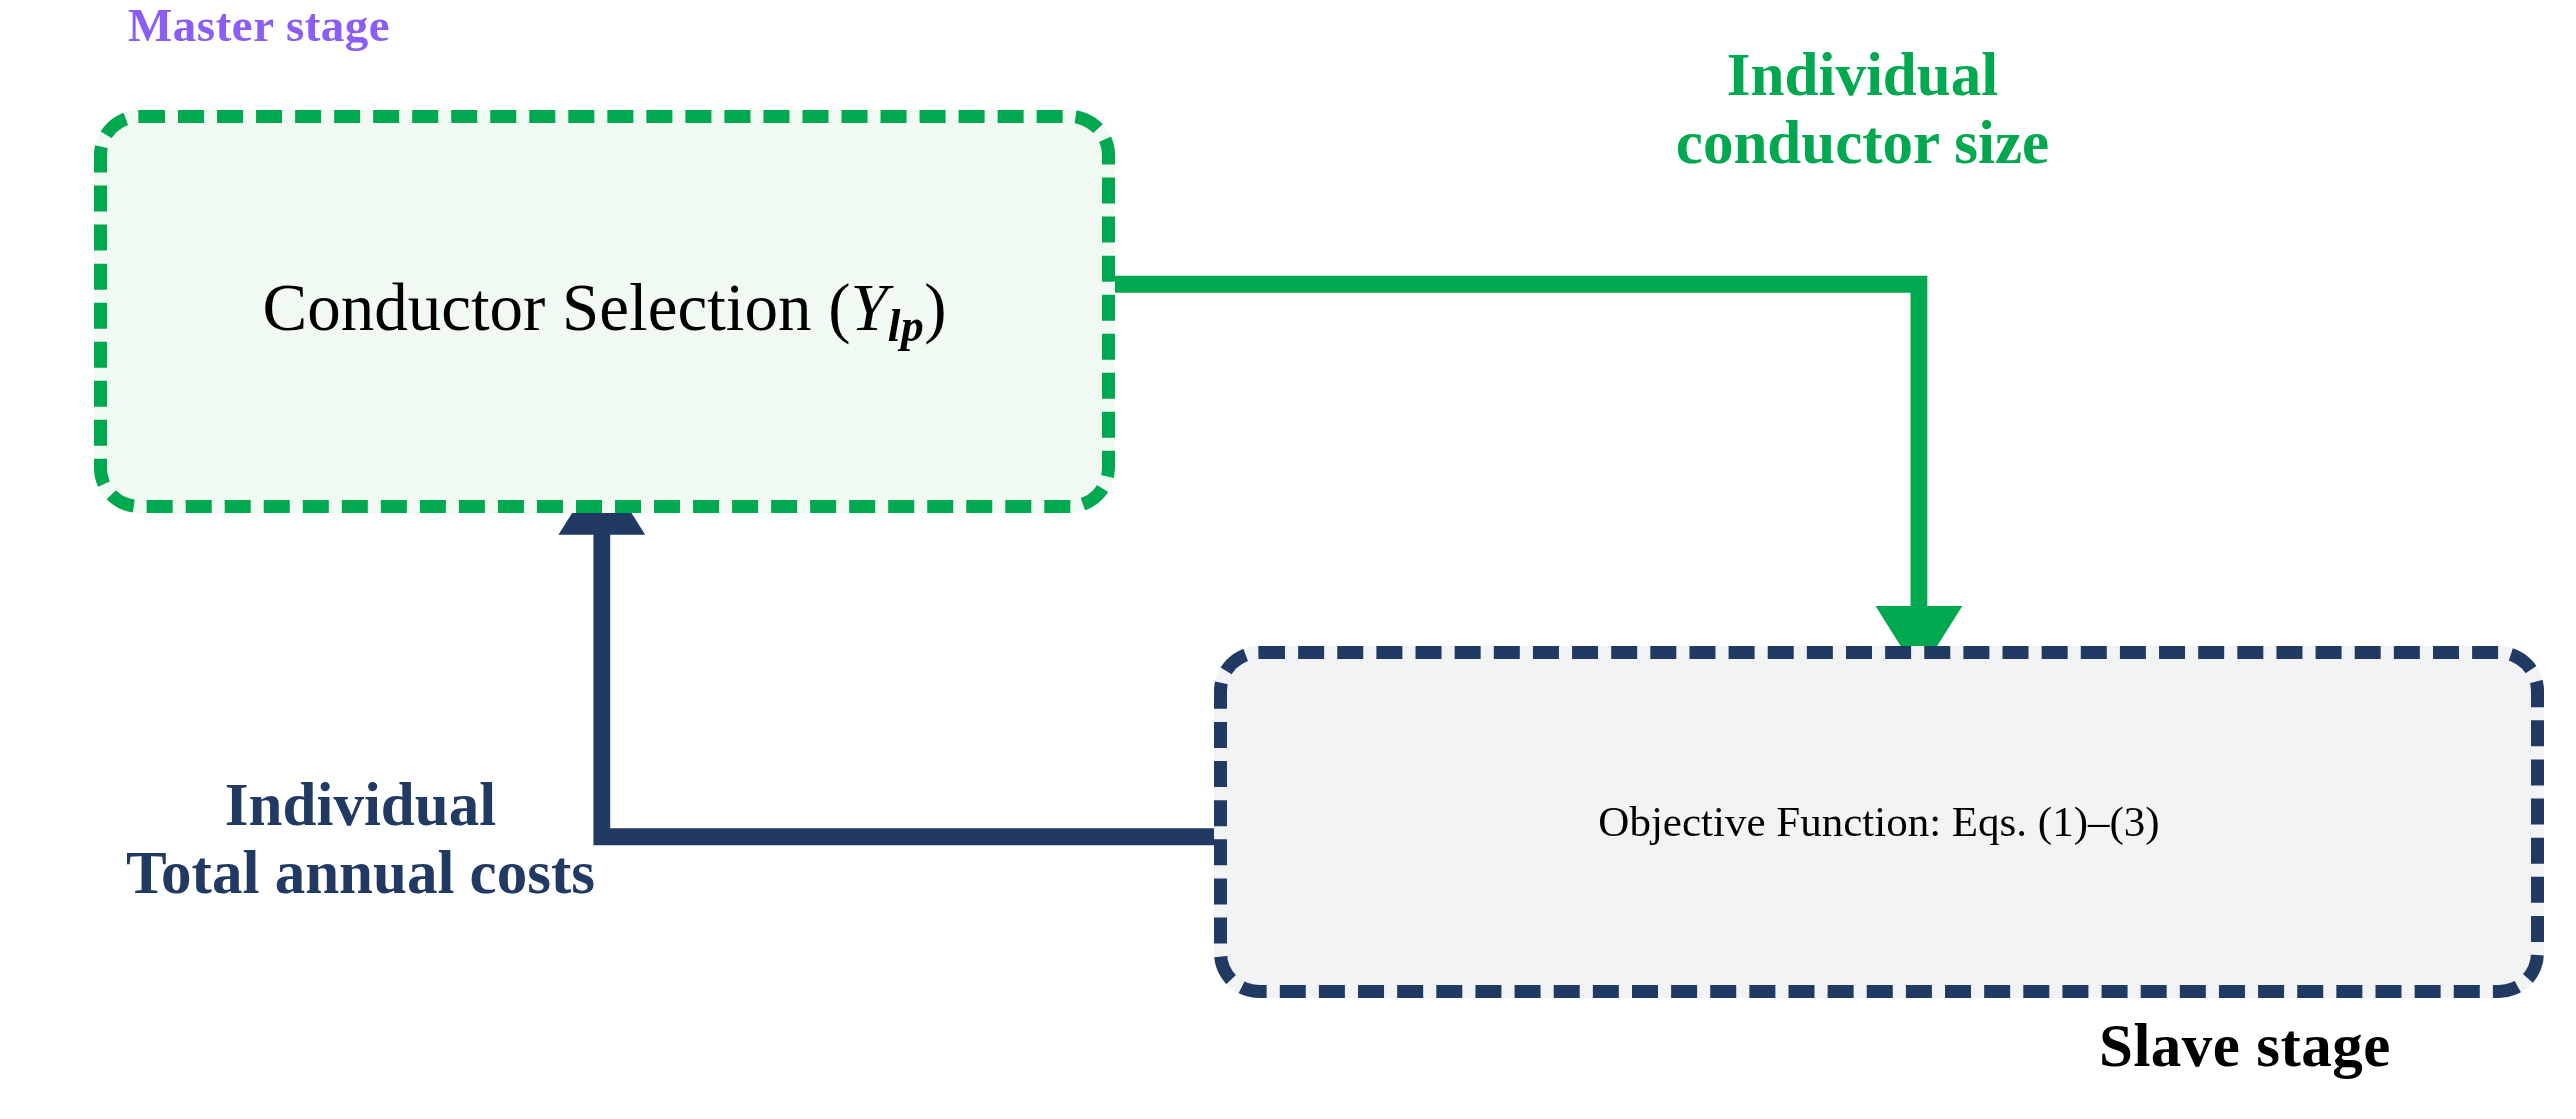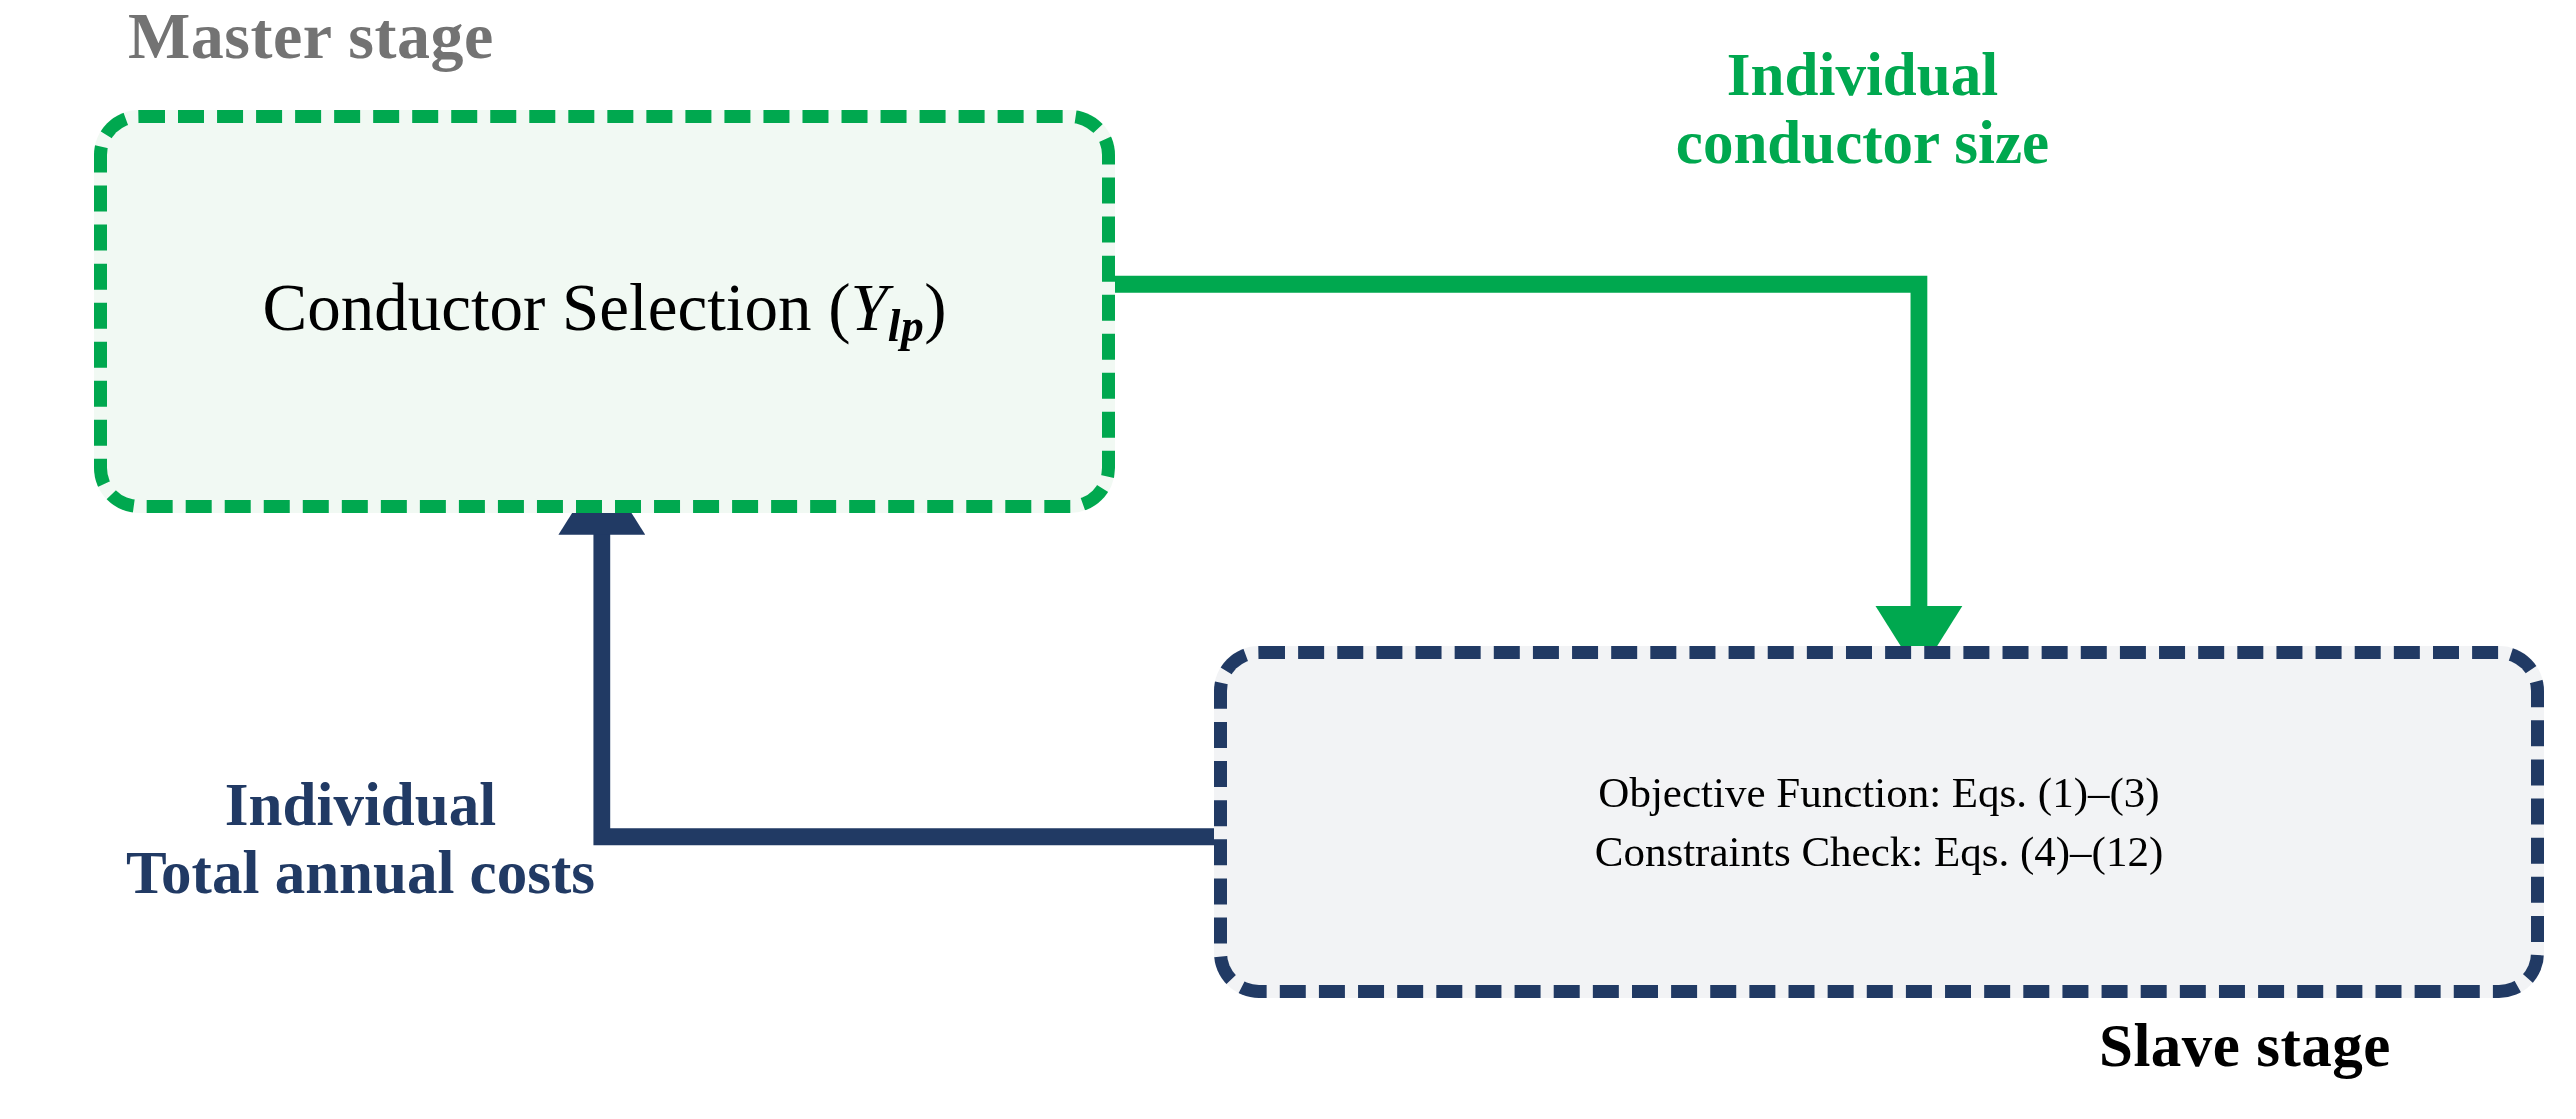--- a/index.html
+++ b/index.html
@@ -22,22 +22,22 @@
   .stage-label {
     position: absolute;
     font-family: "Liberation Serif", "DejaVu Serif", serif;
     font-weight: bold;
     white-space: pre;
     line-height: 1.02;
   }
   #master-stage-label {
     left: 128px;
     top: 2px;
-    font-size: 66px;
-    color: #737373;
+    font-size: 47px;
+    color: #8b5cf6;
     letter-spacing: 0.5px;
   }
   #slave-stage-label {
     left: 2099px;
     top: 1015px;
     font-size: 61px;
     color: #000000;
     letter-spacing: 0.5px;
   }
 
@@ -153,19 +153,18 @@
   </div>
 
   <div class="flow-label" id="conductor-size-label">Individual
 conductor size</div>
 
   <div class="flow-label" id="annual-costs-label">Individual
 Total annual costs</div>
 
   <div class="stage-box" id="slave-box">
     <div class="box-text">Objective Function: Eqs. (1)–(3)</div>
-    <div class="box-text">Constraints Check: Eqs. (4)–(12)</div>
   </div>
 
   <div class="stage-label" id="slave-stage-label">Slave stage</div>
 
 </div>
 
 
 </body></html>

